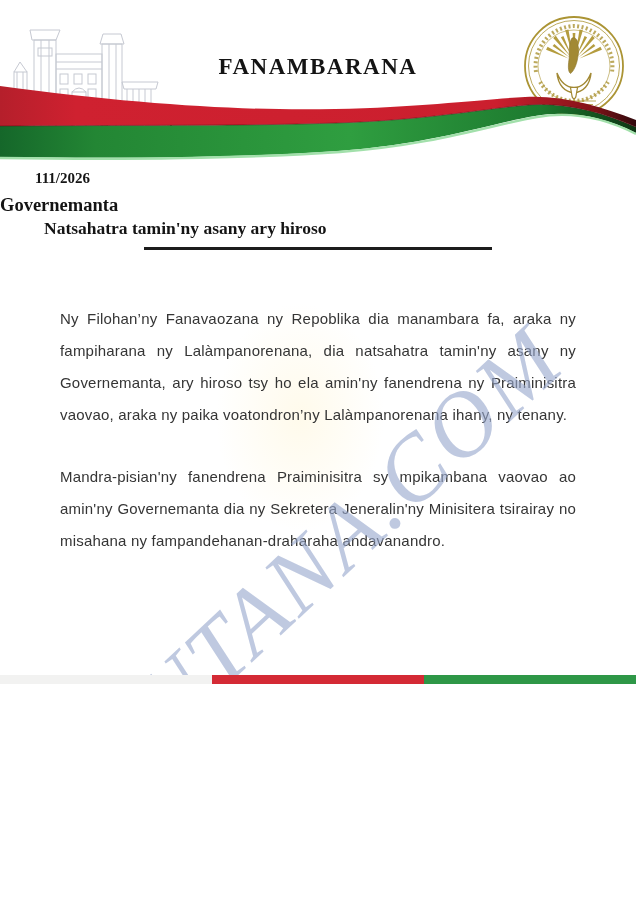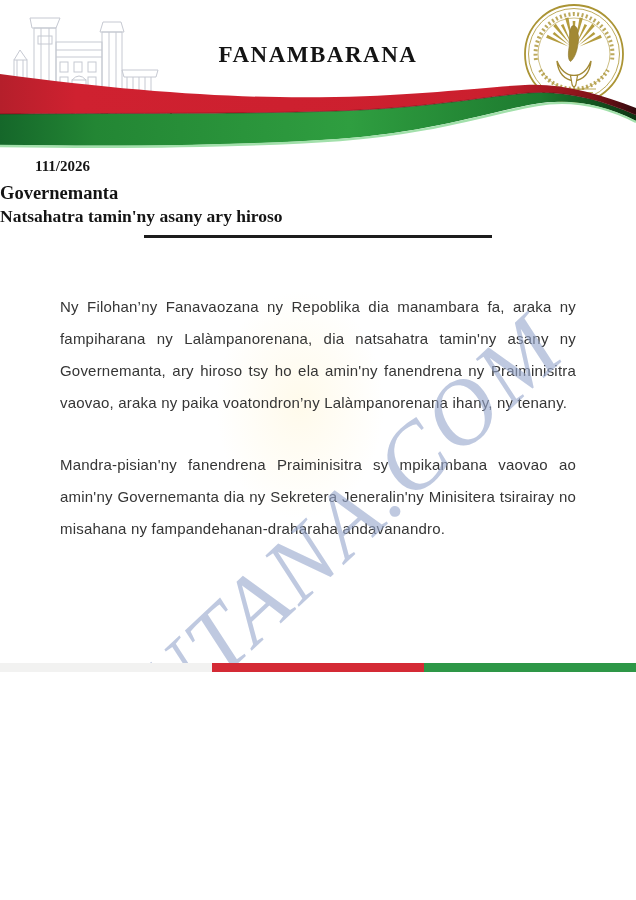--- a/index.html
+++ b/index.html
@@ -1,17 +1,17 @@
 <!DOCTYPE html>
 <html><head>
 <meta charset="utf-8">
 <style>
   html,body{margin:0;padding:0;background:#ffffff;}
   .page{
-    position:relative;width:636px;height:672px;margin:0 auto;
+    position:relative;width:636px;height:672px;margin:12px auto;
     background:#ffffff;overflow:hidden;
     font-family:"Liberation Serif",serif;color:#1a1a1a;
   }
   
   .tint{position:absolute;left:215px;top:290px;width:170px;height:230px;
     background:radial-gradient(ellipse at center,rgba(255,243,205,.4) 0%,rgba(255,243,205,0) 70%);
     pointer-events:none;}
   
   .building-svg{position:absolute;left:4px;top:2px;}
   .seal-svg{position:absolute;left:522px;top:2px;}
@@ -21,21 +21,21 @@
     font-weight:bold;font-size:23px;letter-spacing:1.5px;color:#141414;
   }
   .ref{
     position:absolute;left:35px;top:158px;
     font-weight:bold;font-size:15px;color:#161616;text-align:right;
   }
   .subject{
     position:absolute;left:0;top:181px;width:100%;text-align:left;color:#141414;
   }
   .subject .s1{font-weight:bold;font-size:18.5px;line-height:24px;}
-  .subject .s2,.subject .s3{font-weight:bold;font-size:17.5px;line-height:23px;}
+  .subject .s2,.subject .s3{font-weight:bold;font-size:17.5px;line-height:23px;padding-left:44px;}
   .rule{width:348px;height:3px;background:#1c1c1c;margin:7px auto 0 auto;}
   .body-text{
     position:absolute;left:60px;top:291px;width:516px;
     font-family:"Liberation Sans",sans-serif;
     font-size:15px;color:#353535;text-align:justify;line-height:32px;
     letter-spacing:.2px;
   }
   .body-text p{margin:0;}
   .body-text p + p{margin-top:30px;}
   .sign-block{

